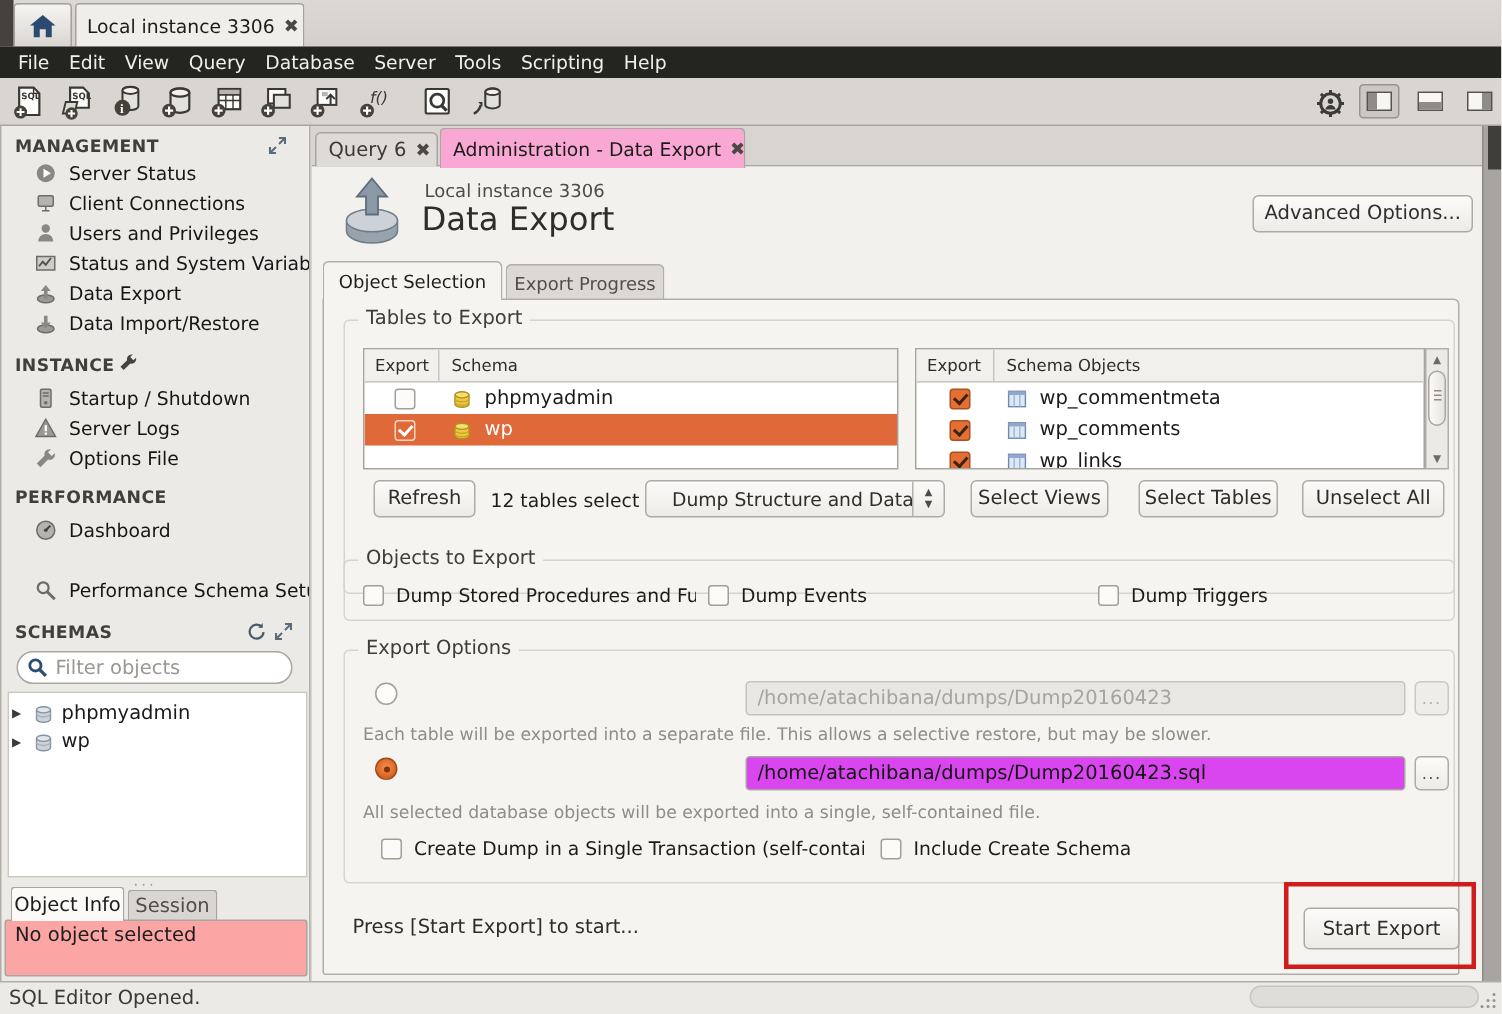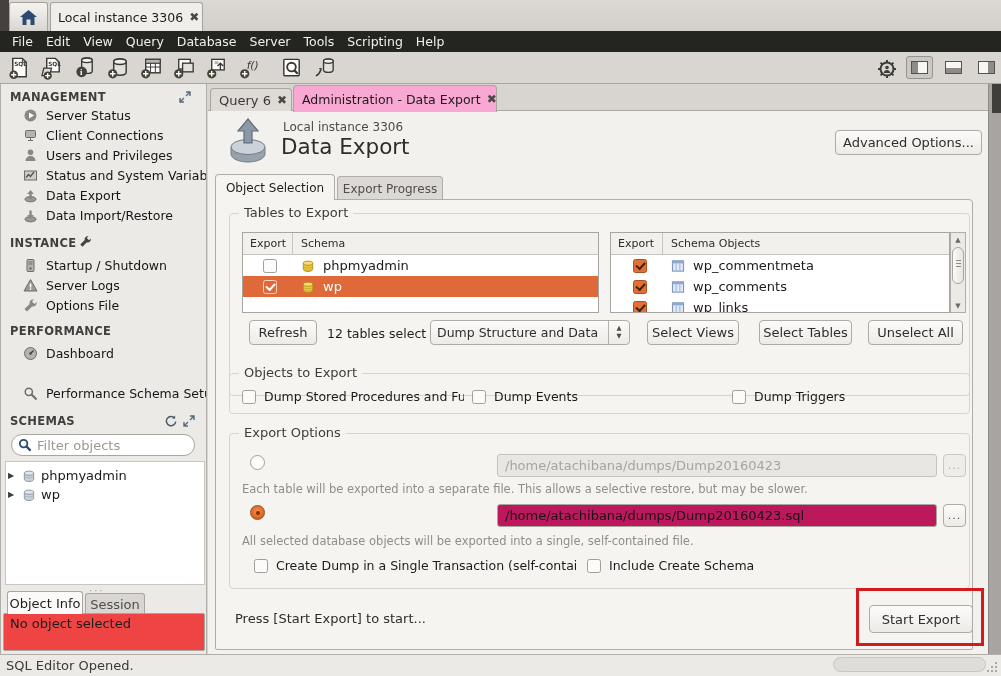--- a/index.html
+++ b/index.html
@@ -28,21 +28,21 @@
 #filter-box{left:10px;top:350px;width:184px;height:22px;border:1px solid #aaa6a1;border-radius:11px;background:#fff;display:flex;align-items:center;padding:0 6px;gap:5px}
 #filter-box input{border:none;outline:none;width:140px;font-size:13px;font-family:inherit;color:#333;background:transparent}
 #filter-box input::placeholder{color:#9b9893}
 #schema-tree{left:4px;top:377px;width:200px;height:124px;background:#fff;border:1px solid #c9c6c1}
 .tree-row{position:absolute;left:0;width:100%;height:19px;display:flex;align-items:center;padding-left:2px;gap:5px}
 .tree-exp{font-size:8px;color:#3c3c3c;width:9px}
 #splitter-dots{left:88px;top:501px;color:#a19e99;font-size:10px;letter-spacing:2px}
 .btab{position:absolute;display:flex;align-items:center;justify-content:center;font-size:13px;white-space:nowrap}
 #btab-info{left:6px;top:507px;width:76px;height:23px;background:#fbfaf8;border:1px solid #a9a5a0;border-bottom:none;border-radius:3px 3px 0 0;color:#1d1d1d;z-index:2}
 #btab-session{left:84px;top:509px;width:60px;height:21px;background:#d9d6d1;border:1px solid #a9a5a0;border-bottom:none;border-radius:3px 3px 0 0;color:#4e4d4b}
-#info-box{left:2px;top:529px;width:202px;height:38px;background:#ef4444;border:1px solid #a9a5a0;border-radius:2px;padding:2px 6px;font-size:13px;color:#1d1d1d}
+#info-box{left:2px;top:529px;width:202px;height:38px;background:#fca5a5;border:1px solid #a9a5a0;border-radius:2px;padding:2px 6px;font-size:13px;color:#1d1d1d}
 #statusbar{left:0;top:654px;width:1001px;height:22px;background:#eceae7;border-top:1px solid #b1ada8}
 #status-text{position:absolute;left:6px;top:3px;font-size:13px;color:#3a3937}
 #hscroll-thumb{left:833px;top:657px;width:153px;height:15px;background:#dfddd9;border:1px solid #c9c6c1;border-radius:8px}
 #grip{left:987px;top:662px;width:12px;height:12px}
 #grip i{position:absolute;width:2px;height:2px;background:#95928c;border-radius:50%}
 #tabstrip{left:208px;top:84px;width:780px;height:27px;background:#d8d5d1;border-bottom:1px solid #a9a5a0}
 #main-bg{left:208px;top:111px;width:780px;height:543px;background:#f3f1ed}
 #right-strip{left:988px;top:84px;width:13px;height:570px;background:#a7a4a1;border-left:1px solid #8f8c88}
 #right-strip-dark{left:992px;top:84px;width:9px;height:29px;background:#403e3a}
 .etab{position:absolute;display:flex;align-items:center;gap:6px;padding:0 8px;font-size:13px;white-space:nowrap;overflow:hidden}
@@ -76,32 +76,32 @@
 .cb.checked{background:#e46f35;border-color:#a8511d}
 .cb.checked::after{content:"";position:absolute;left:2px;top:2.5px;width:7px;height:4px;border-left:2px solid #40230f;border-bottom:2px solid #40230f;transform:rotate(-48deg)}
 .row-sel .cb.checked{background:#e0693a;border-color:#f3d5c2}
 .row-sel .cb.checked::after{border-color:#fff}
 #rt-scroll{position:absolute;left:720px;top:18px;width:16px;height:81px;background:#eceae6;border:1px solid #b1ada8}
 .sb-arrow{position:absolute;left:0;width:14px;height:13px;display:flex;align-items:center;justify-content:center;font-size:7px;color:#6e6b66}
 #rt-thumb{position:absolute;left:1px;top:14px;width:12px;height:37px;background:linear-gradient(90deg,#fbfaf8,#e7e5e1);border:1px solid #a9a5a0;border-radius:6px}
 #rt-thumb::after{content:"";position:absolute;left:3px;top:15px;width:5px;height:1px;background:#8f8c87;box-shadow:0 3px 0 #8f8c87,0 -3px 0 #8f8c87}
 #btn-refresh{left:19px;top:106px;width:68px;height:25px}
 #count-text{position:absolute;left:97px;top:112px;font-size:12.5px;color:#1e1e1c}
-#dump-dd{left:200px;top:106px;width:200px;height:25px;justify-content:flex-start;padding-left:6px;font-size:12.5px}
+#dump-dd{left:200px;top:106px;width:200px;height:25px;justify-content:flex-start;padding-left:17px;font-size:12.5px}
 #dump-dd .stepper{position:absolute;right:0;top:0;width:21px;height:23px;border-left:1px solid #b5b1ab;display:flex;flex-direction:column;align-items:center;justify-content:center;font-size:6.5px;color:#4e4c48;line-height:1.2}
 #btn-views{left:417px;top:106px;width:92px;height:25px}
 #btn-tables{left:529px;top:106px;width:93px;height:25px}
 #btn-unselect{left:638px;top:106px;width:95px;height:25px}
 .cbrow{position:absolute;display:flex;align-items:center;gap:8px;font-size:12.5px;color:#1b1b1b}
 .cbrow .txt{white-space:nowrap;overflow:hidden}
 .radio{position:absolute;width:15px;height:15px;border-radius:50%;border:1px solid #a29e98;background:#fdfdfc}
 .radio.sel{border-color:#9c4a1c;background:radial-gradient(circle at 50% 42%,#f2914f 0%,#da5e1d 75%)}
 .radio.sel::after{content:"";position:absolute;left:4.5px;top:4.5px;width:4px;height:4px;border-radius:50%;background:#7d3207}
 .optlabel{position:absolute;font-size:13px;color:#1b1b1b}
-.field{position:absolute;border:1px solid #a9a5a0;background:#be185d;border-radius:3px;font-size:13px;color:#141414;padding:0 7px;font-family:inherit;outline:none}
+.field{position:absolute;border:1px solid #a9a5a0;background:#d946ef;border-radius:3px;font-size:13px;color:#141414;padding:0 7px;font-family:inherit;outline:none}
 .field.disabled{background:#e9e7e3;color:#a7a49f;border-color:#c6c3be}
 .help{position:absolute;font-size:11.5px;color:#908d88;white-space:nowrap}
 .browse{font-size:11px;color:#55534f;letter-spacing:1px}
 .browse.disabled{color:#b3b0ab;border-color:#cbc8c3;background:#efede9}
 #press-text{position:absolute;left:19px;top:411px;font-size:13px;color:#2e2d2b}
 #btn-start{left:653px;top:405px;width:104px;height:28px}
 #red-rect{left:856px;top:588px;width:128px;height:58px;border:3px solid #d21c1c;z-index:20}
 </style>
 </head>
 <body>

